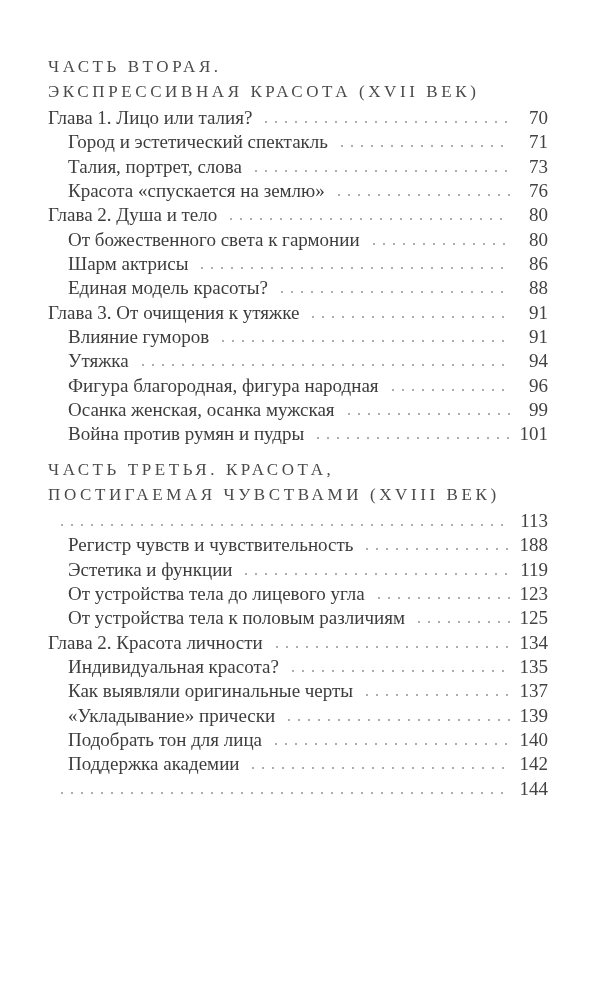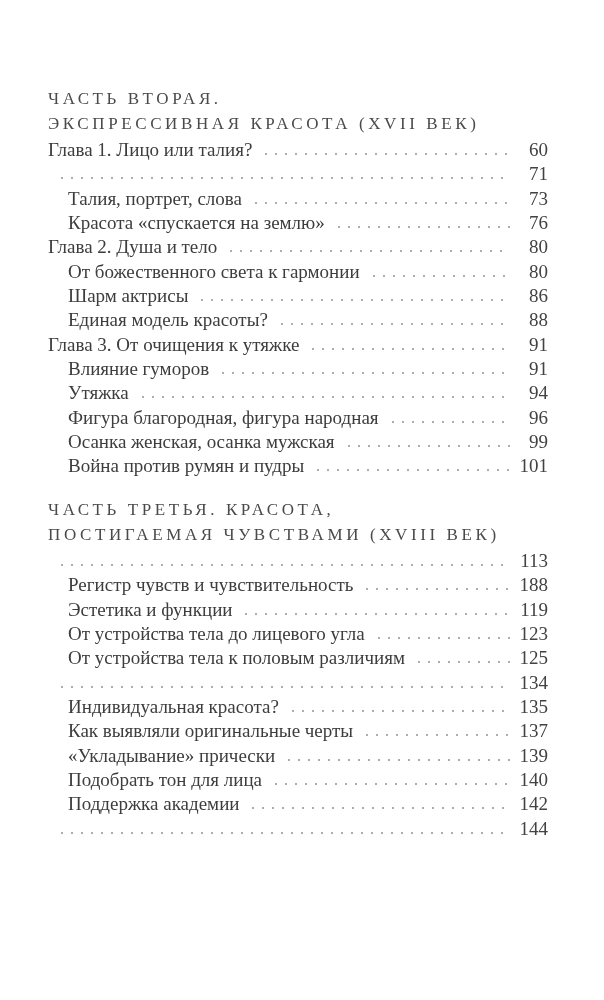--- a/index.html
+++ b/index.html
@@ -10,34 +10,34 @@
   body {
     width: 604px;
     height: 1000px;
     overflow: hidden;
     font-family: "Liberation Serif", "DejaVu Serif", serif;
   }
   .page {
     box-sizing: border-box;
     width: 604px;
     height: 1000px;
-    padding: 86px 56px 0 48px;
+    padding: 54px 56px 0 48px;
     background: #ffffff;
     color: #3d3d3d;
   }
   .part-heading {
     font-size: 17px;
     line-height: 25px;
     letter-spacing: 3.6px;
     color: #4a4a4a;
     font-weight: normal;
     margin: 0;
   }
   .part-heading .hline { display: block; white-space: nowrap; }
-  .part + .part { margin-top: 18px; }
+  .part + .part { margin-top: 10px; }
   .entries { margin-top: 2px; }
   .row {
     display: flex;
     align-items: baseline;
     font-size: 19px;
     line-height: 24.35px;
     color: #3d3d3d;
   }
   .row.sub .label { padding-left: 20px; }
   .label { white-space: nowrap; }
@@ -66,23 +66,24 @@
   <div class="part">
     <h2 class="part-heading">
       <span class="hline">ЧАСТЬ ВТОРАЯ.</span>
       <span class="hline">ЭКСПРЕССИВНАЯ КРАСОТА (XVII ВЕК)</span>
     </h2>
     <div class="entries">
 
       <div class="row chapter">
         <span class="label">Глава 1. Лицо или талия?</span>
         <span class="leader"></span>
-        <span class="pagenum">60</span>
-      </div>
-      <div class="row sub">
+        <span class="pagenum">70</span>
+      </div>
+      <div class="row sub">
+        <span class="label">Город и эстетический спектакль</span>
         <span class="leader"></span>
         <span class="pagenum">71</span>
       </div>
       <div class="row sub">
         <span class="label">Талия, портрет, слова</span>
         <span class="leader"></span>
         <span class="pagenum">73</span>
       </div>
       <div class="row sub">
         <span class="label">Красота «спускается на землю»</span>
@@ -168,20 +169,21 @@
         <span class="label">От устройства тела до лицевого угла</span>
         <span class="leader"></span>
         <span class="pagenum">123</span>
       </div>
       <div class="row sub">
         <span class="label">От устройства тела к половым различиям</span>
         <span class="leader"></span>
         <span class="pagenum">125</span>
       </div>
       <div class="row chapter">
+        <span class="label">Глава 2. Красота личности</span>
         <span class="leader"></span>
         <span class="pagenum">134</span>
       </div>
       <div class="row sub">
         <span class="label">Индивидуальная красота?</span>
         <span class="leader"></span>
         <span class="pagenum">135</span>
       </div>
       <div class="row sub">
         <span class="label">Как выявляли оригинальные черты</span>

